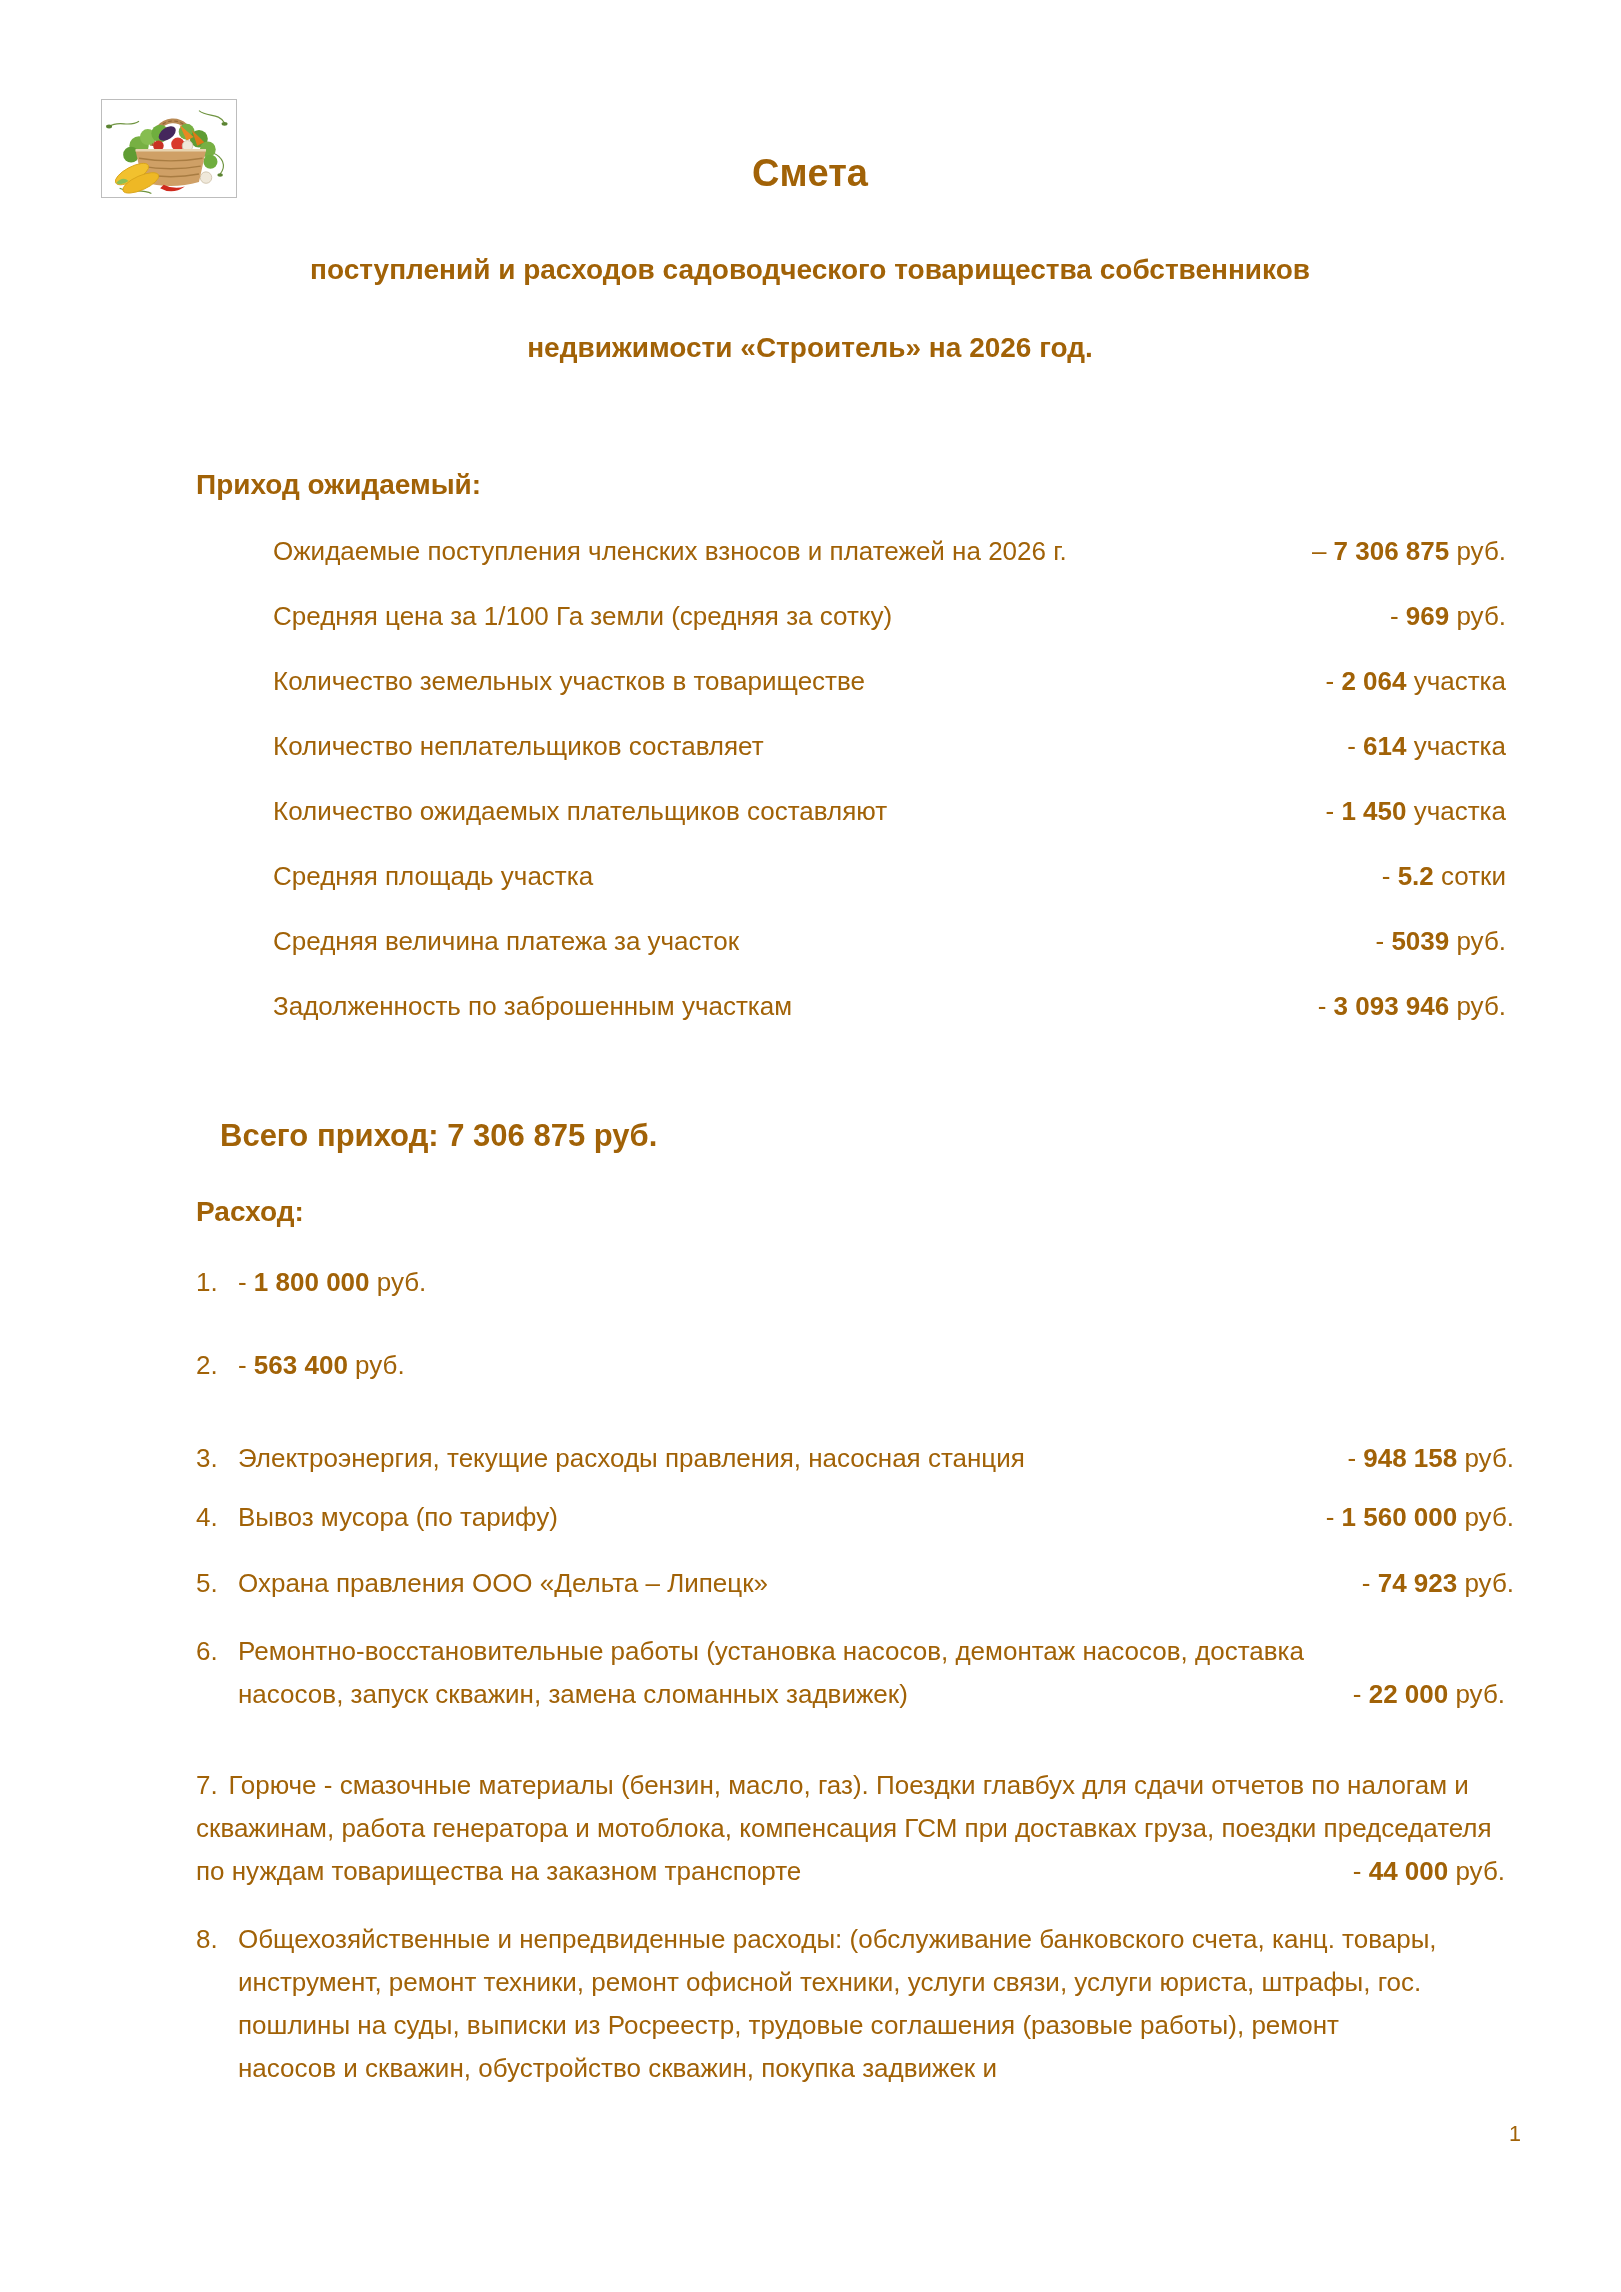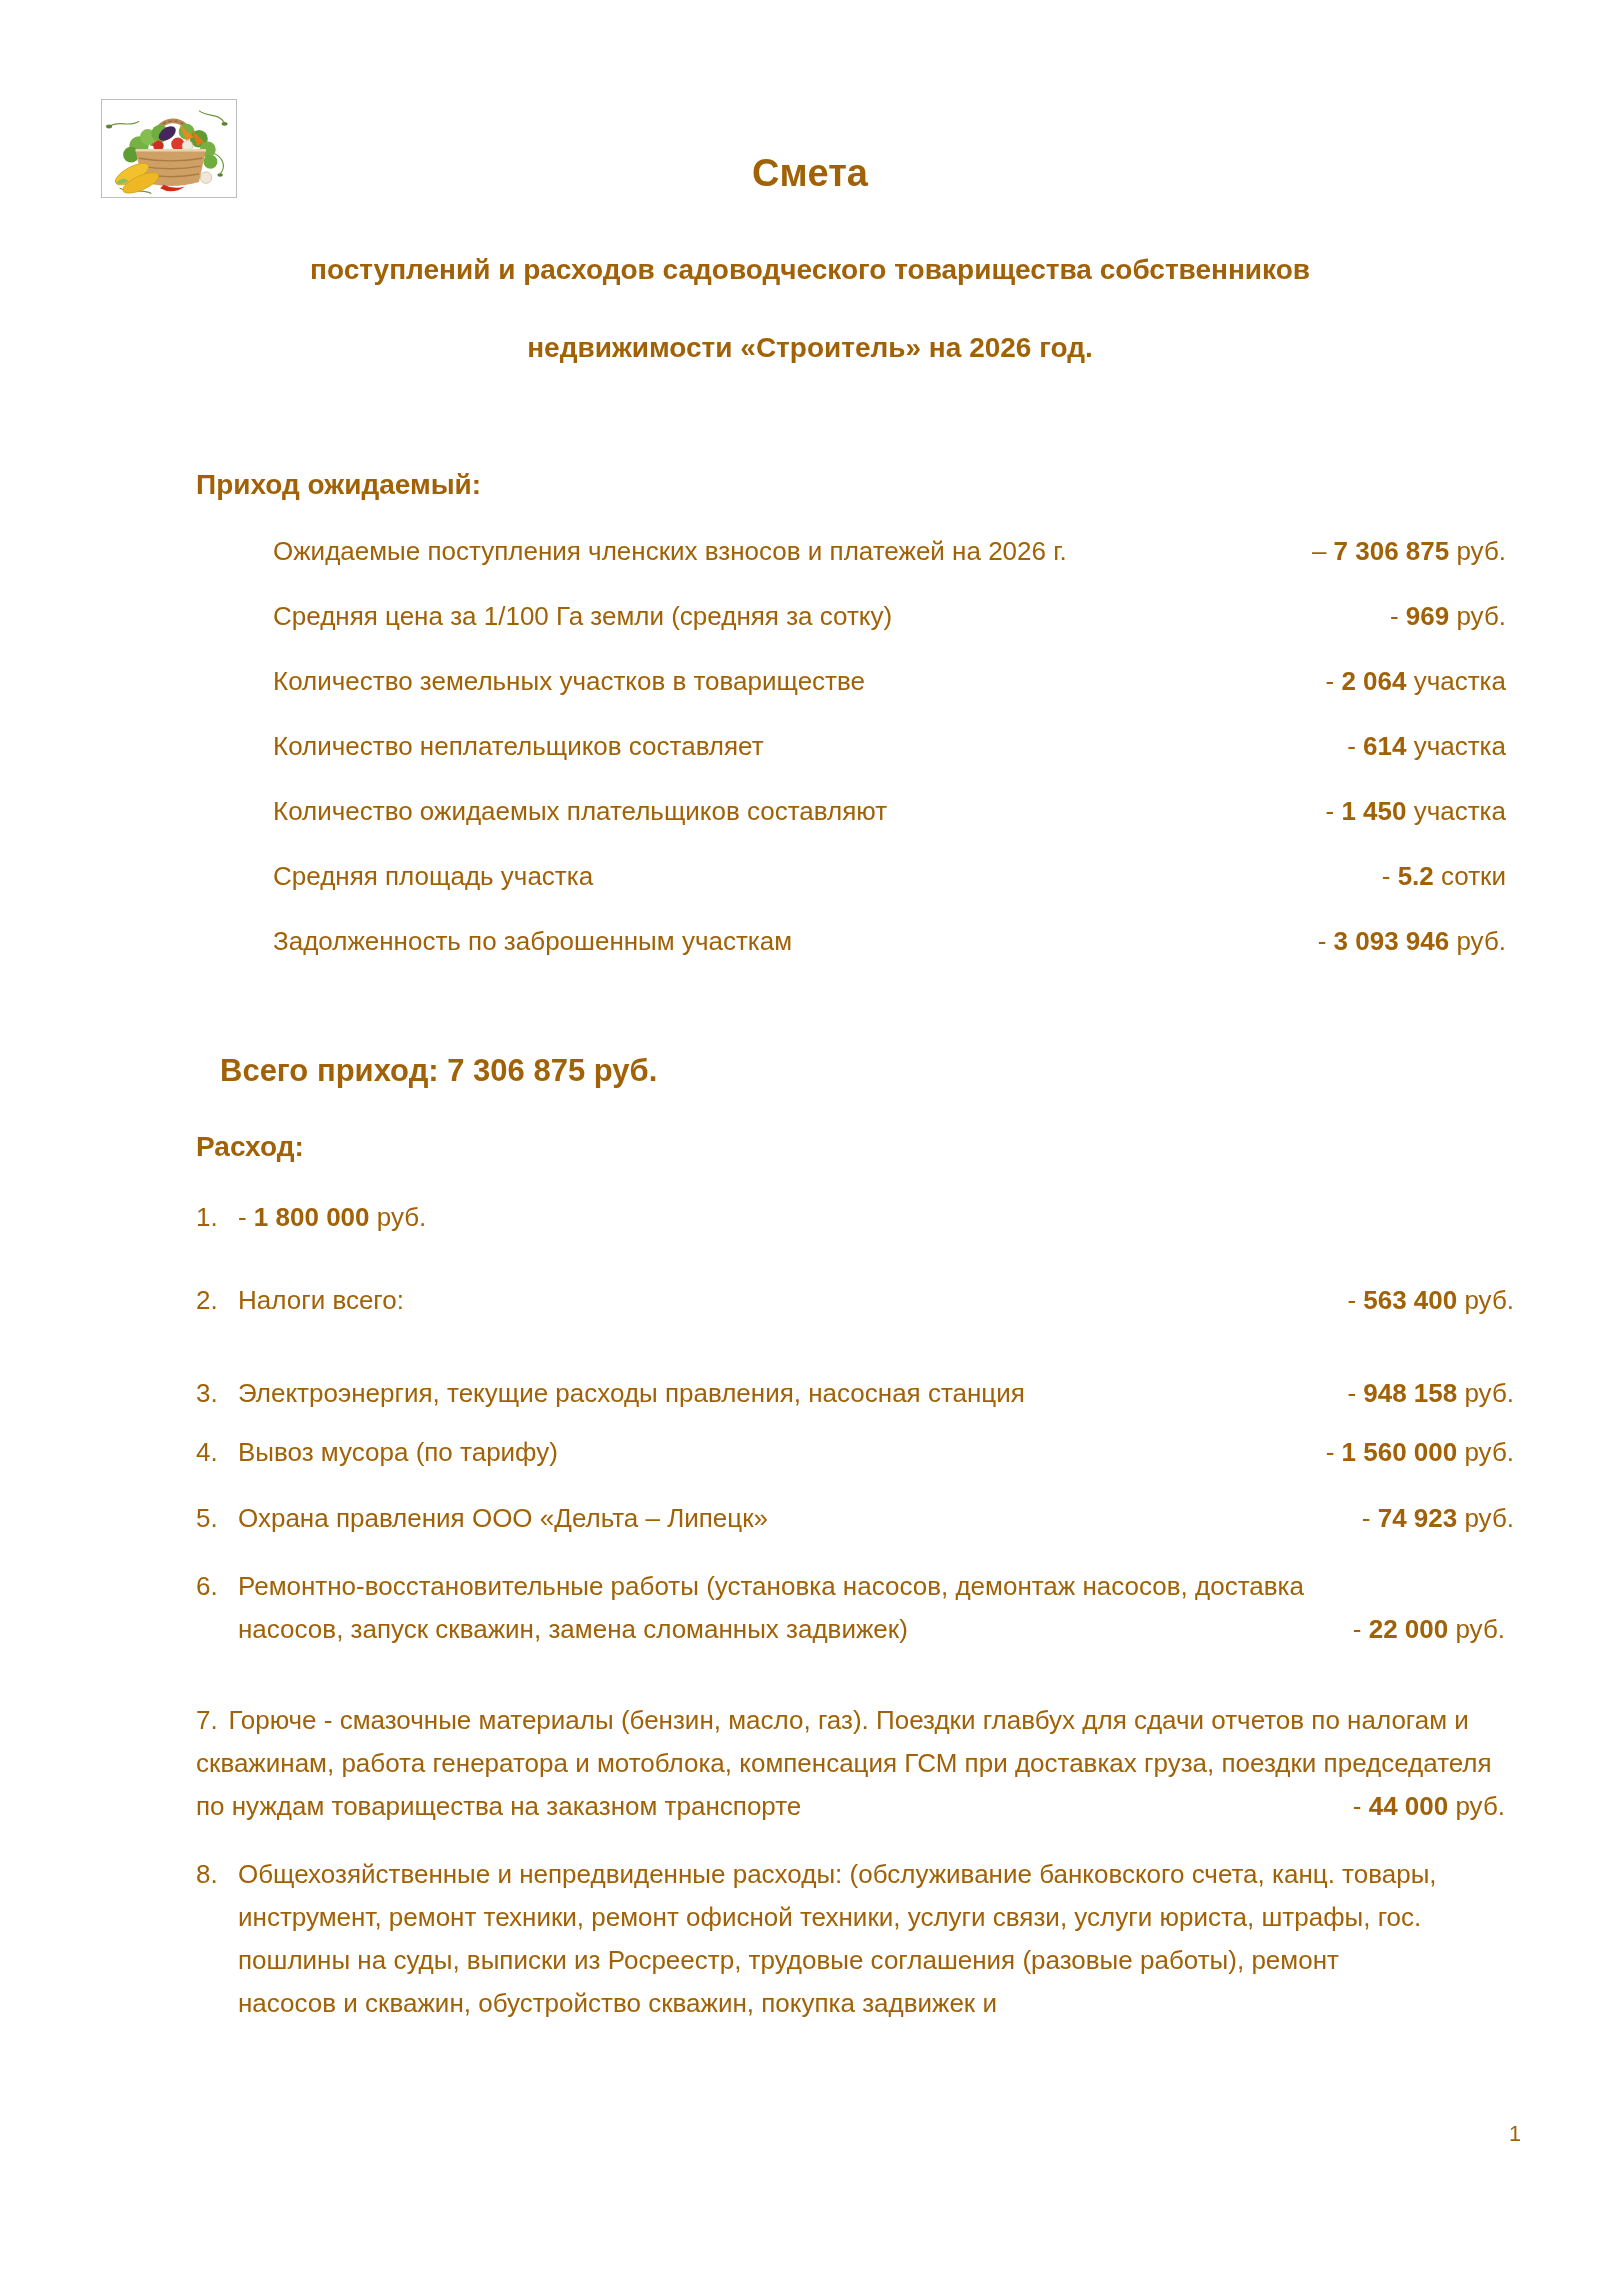--- a/index.html
+++ b/index.html
@@ -155,39 +155,42 @@
       </div>
       <div class="income-row">
         <span class="label">Количество ожидаемых плательщиков составляют</span>
         <span class="val"><span>-</span><b>1 450</b><span class="unit">участка</span></span>
       </div>
       <div class="income-row">
         <span class="label">Средняя площадь участка</span>
         <span class="val"><span>-</span><b>5.2</b><span class="unit">сотки</span></span>
       </div>
       <div class="income-row">
+        <span class="label">Средняя величина платежа за участок</span>
+        <span class="val"><span>-</span><b>5039</b><span class="unit">руб.</span></span>
+      </div>
+      <div class="income-row">
         <span class="label">Задолженность по заброшенным участкам</span>
         <span class="val"><span>-</span><b>3 093 946</b><span class="unit">руб.</span></span>
       </div>
     </div>
 
     <p class="total-line">Всего приход: 7 306 875 руб.</p>
 
     <h2 class="section-heading expenses-heading">Расход:</h2>
 
     <div>
 
       <div class="exp single mt39">
         <span class="num">1.</span>
         <span class="val"><span>-</span><b>1 800 000</b><span class="unit">руб.</span></span>
       </div>
 
       <div class="exp single mt45">
         <span class="num">2.</span>
-        <span class="label">Налоги всего:</span>
         <span class="val"><span>-</span><b>563 400</b><span class="unit">руб.</span></span>
       </div>
 
       <div class="exp single mt56">
         <span class="num">3.</span>
         <span class="label">Электроэнергия, текущие расходы правления, насосная станция</span>
         <span class="val"><span>-</span><b>948 158</b><span class="unit">руб.</span></span>
       </div>
 
       <div class="exp single mt18">

